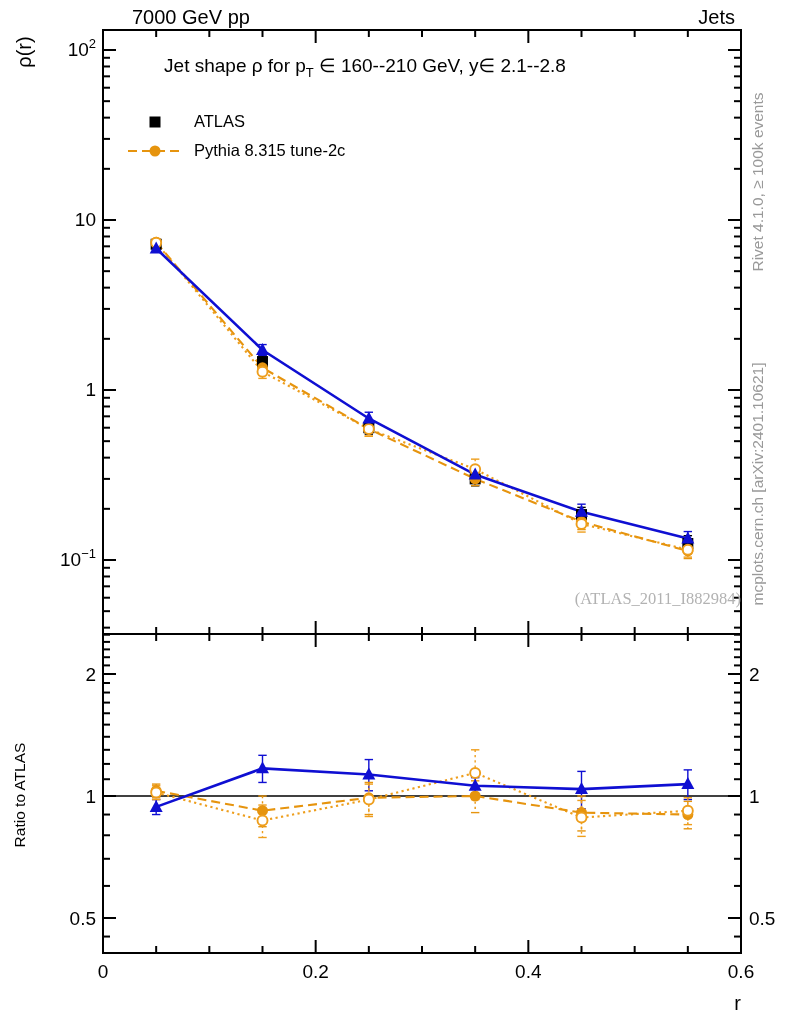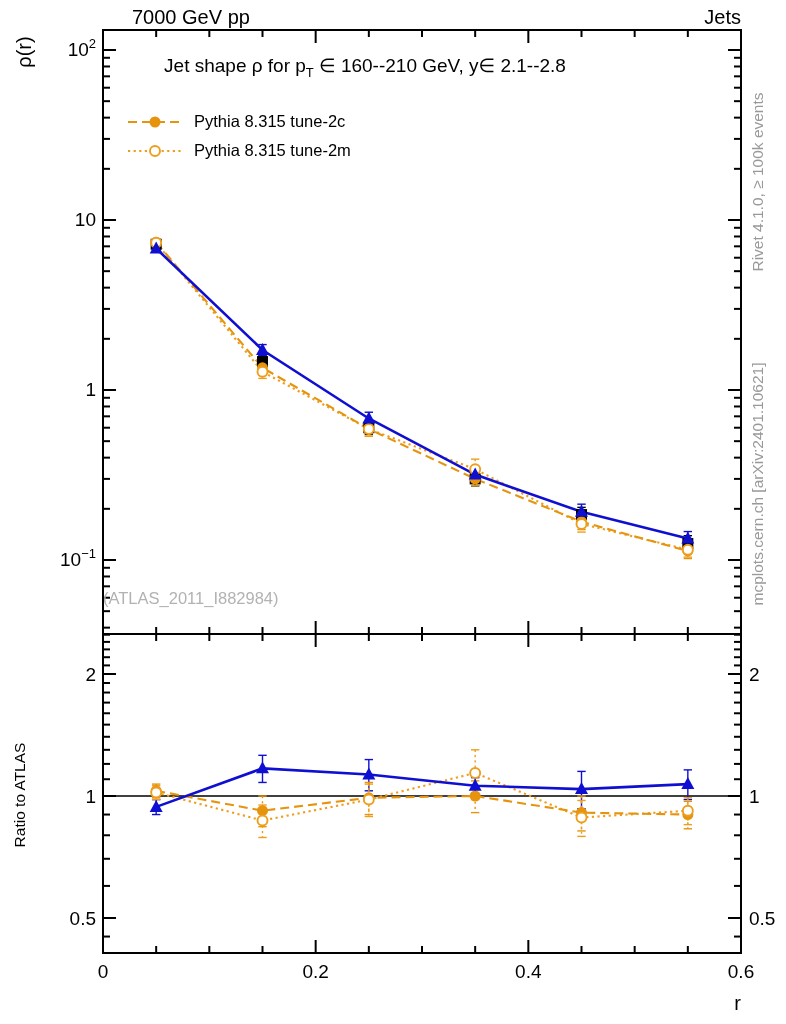--- a/index.html
+++ b/index.html
@@ -1,31 +1,31 @@
 <!DOCTYPE html>
 <html><head>
 <meta charset="utf-8">
 <style>
   html,body{margin:0;padding:0;background:#fff;}
   .fig{position:relative;width:786px;height:1024px;background:#fff;
        font-family:"Liberation Sans",sans-serif;color:#000;overflow:hidden;}
   .abs{position:absolute;}
   .hdr{font-size:20px;top:6px;white-space:nowrap;}
   .hdr-left{left:104px;margin-left:28px;}
-  .hdr-right{right:45px;text-align:right;}
+  .hdr-right{right:51px;text-align:right;}
   .plot-title{left:103px;width:524px;top:54px;text-align:center;font-size:19px;white-space:nowrap;}
   .plot-title sub{font-size:13px;}
   .vrot{transform:translate(-50%,-50%) rotate(-90deg);white-space:nowrap;}
   .ylab-main{left:24px;top:52px;font-size:20px;}
   .ylab-ratio{left:20px;top:795px;font-size:15.5px;}
   .xlab{right:45px;top:992px;font-size:20px;text-align:right;}
   .credit{color:#999;font-size:15.5px;}
   .credit-top{left:758px;top:182px;}
   .credit-bot{left:758px;top:484px;}
-  .watermark{left:103px;width:638px;top:589px;text-align:left;color:#b2b2b2;font-size:16.5px;}
+  .watermark{left:103px;width:638px;top:589px;text-align:right;color:#b2b2b2;font-size:16.5px;font-family:Liberation Serif, serif;}
   .legend{left:126px;top:107px;}
   .legend-row{display:flex;align-items:center;height:29px;}
   .legend-label{font-size:16.5px;margin-left:10px;white-space:nowrap;}
   svg{position:absolute;left:0;top:0;}
 </style>
 </head>
 <body>
 
 <div class="fig">
   <svg id="chart-svg" width="786" height="1024" viewBox="0 0 786 1024">
@@ -434,26 +434,25 @@
   <div class="abs xlab">r</div>
 
   <div class="abs vrot credit credit-top">Rivet 4.1.0, ≥ 100k events</div>
   <div class="abs vrot credit credit-bot">mcplots.cern.ch [arXiv:2401.10621]</div>
 
   <div class="abs watermark">(ATLAS_2011_I882984)</div>
 
   <div class="abs legend" id="legend">
       <div class="legend-row">
         <svg width="58" height="20" style="position: static;">
+          <rect x="23.5" y="4.5" width="11" height="11" fill="#000000"></rect>
+        </svg>
+        <span class="legend-label">ATLAS</span>
+      </div>
+      <div class="legend-row">
+        <svg width="58" height="20" style="position: static;">
           <line x1="2" y1="10" x2="56" y2="10" stroke="#e6940e" stroke-width="2.1" stroke-dasharray="9,5"></line>
           <circle cx="29" cy="10" r="5.5" fill="#e6940e"></circle>
         </svg>
         <span class="legend-label">Pythia 8.315 tune-2c</span>
       </div>
-      <div class="legend-row">
-        <svg width="58" height="20" style="position: static;">
-          <line x1="2" y1="10" x2="56" y2="10" stroke="#ee9e1c" stroke-width="2.1" stroke-dasharray="2.2,3.4"></line>
-          <circle cx="29" cy="10" r="5" fill="#fff" stroke="#ee9e1c" stroke-width="1.9"></circle>
-        </svg>
-        <span class="legend-label">Pythia 8.315 tune-2m</span>
-      </div>
     </div>
 </div>
 
 </body></html>

